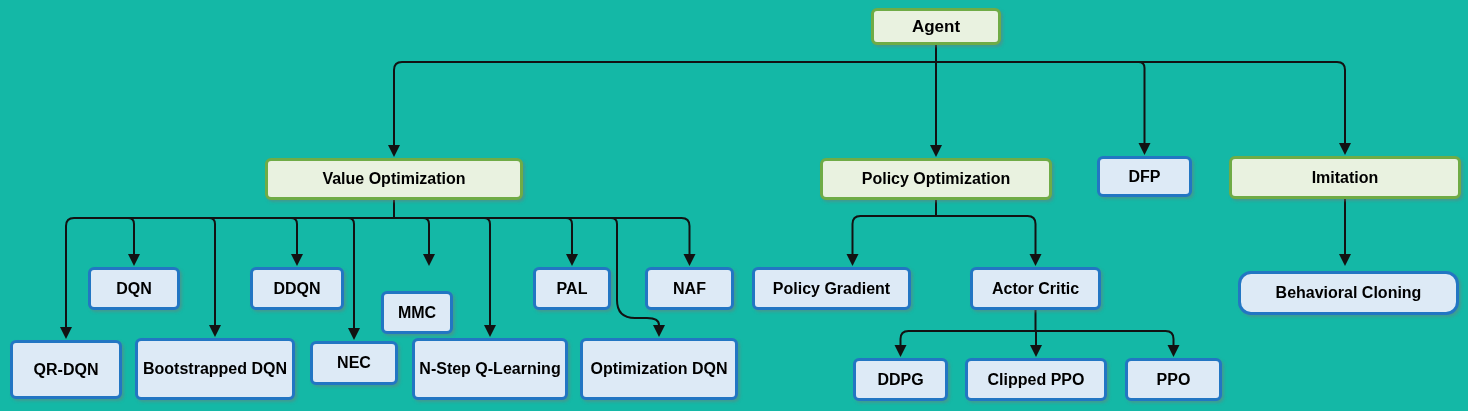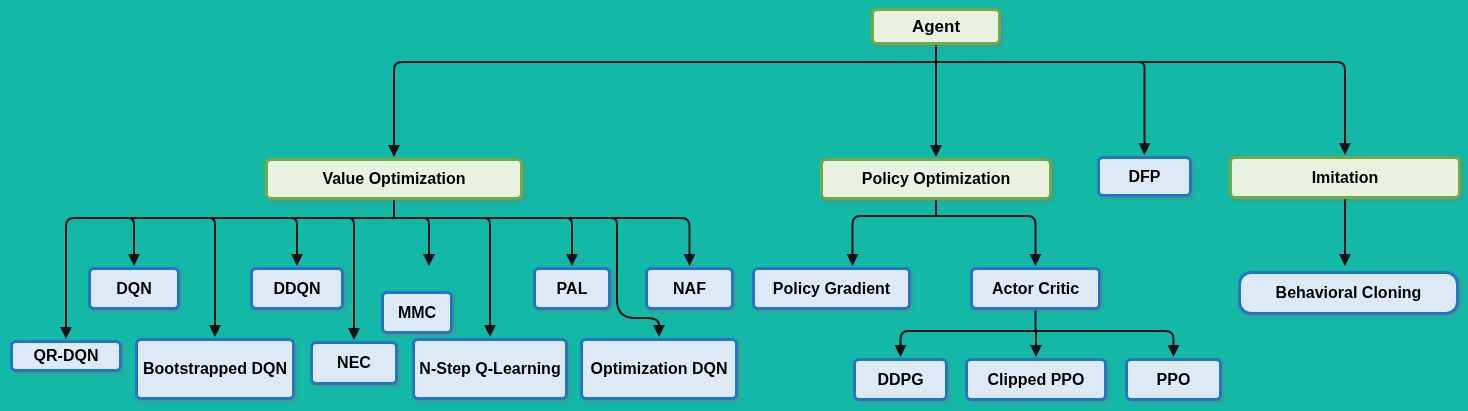--- a/index.html
+++ b/index.html
@@ -86,21 +86,21 @@
       </div>
       <div class="node blue" style="left: 381px; top: 267px; width: 72px; height: 43px; margin-top: 24px;">
         <span>MMC</span>
       </div>
       <div class="node blue" style="left: 533px; top: 267px; width: 78px; height: 43px;">
         <span>PAL</span>
       </div>
       <div class="node blue" style="left: 645px; top: 267px; width: 89px; height: 43px;">
         <span>NAF</span>
       </div>
-      <div class="node blue" style="left: 10px; top: 340px; width: 112px; height: 32px;">
+      <div class="node blue" style="left: 10px; top: 340px; width: 112px; height: 59px;">
         <span>QR-DQN</span>
       </div>
       <div class="node blue" style="left: 135px; top: 338px; width: 160px; height: 62px;">
         <span>Bootstrapped DQN</span>
       </div>
       <div class="node blue" style="left: 310px; top: 341px; width: 88px; height: 44px;">
         <span>NEC</span>
       </div>
       <div class="node blue" style="left: 412px; top: 338px; width: 156px; height: 62px;">
         <span>N-Step Q-Learning</span>

